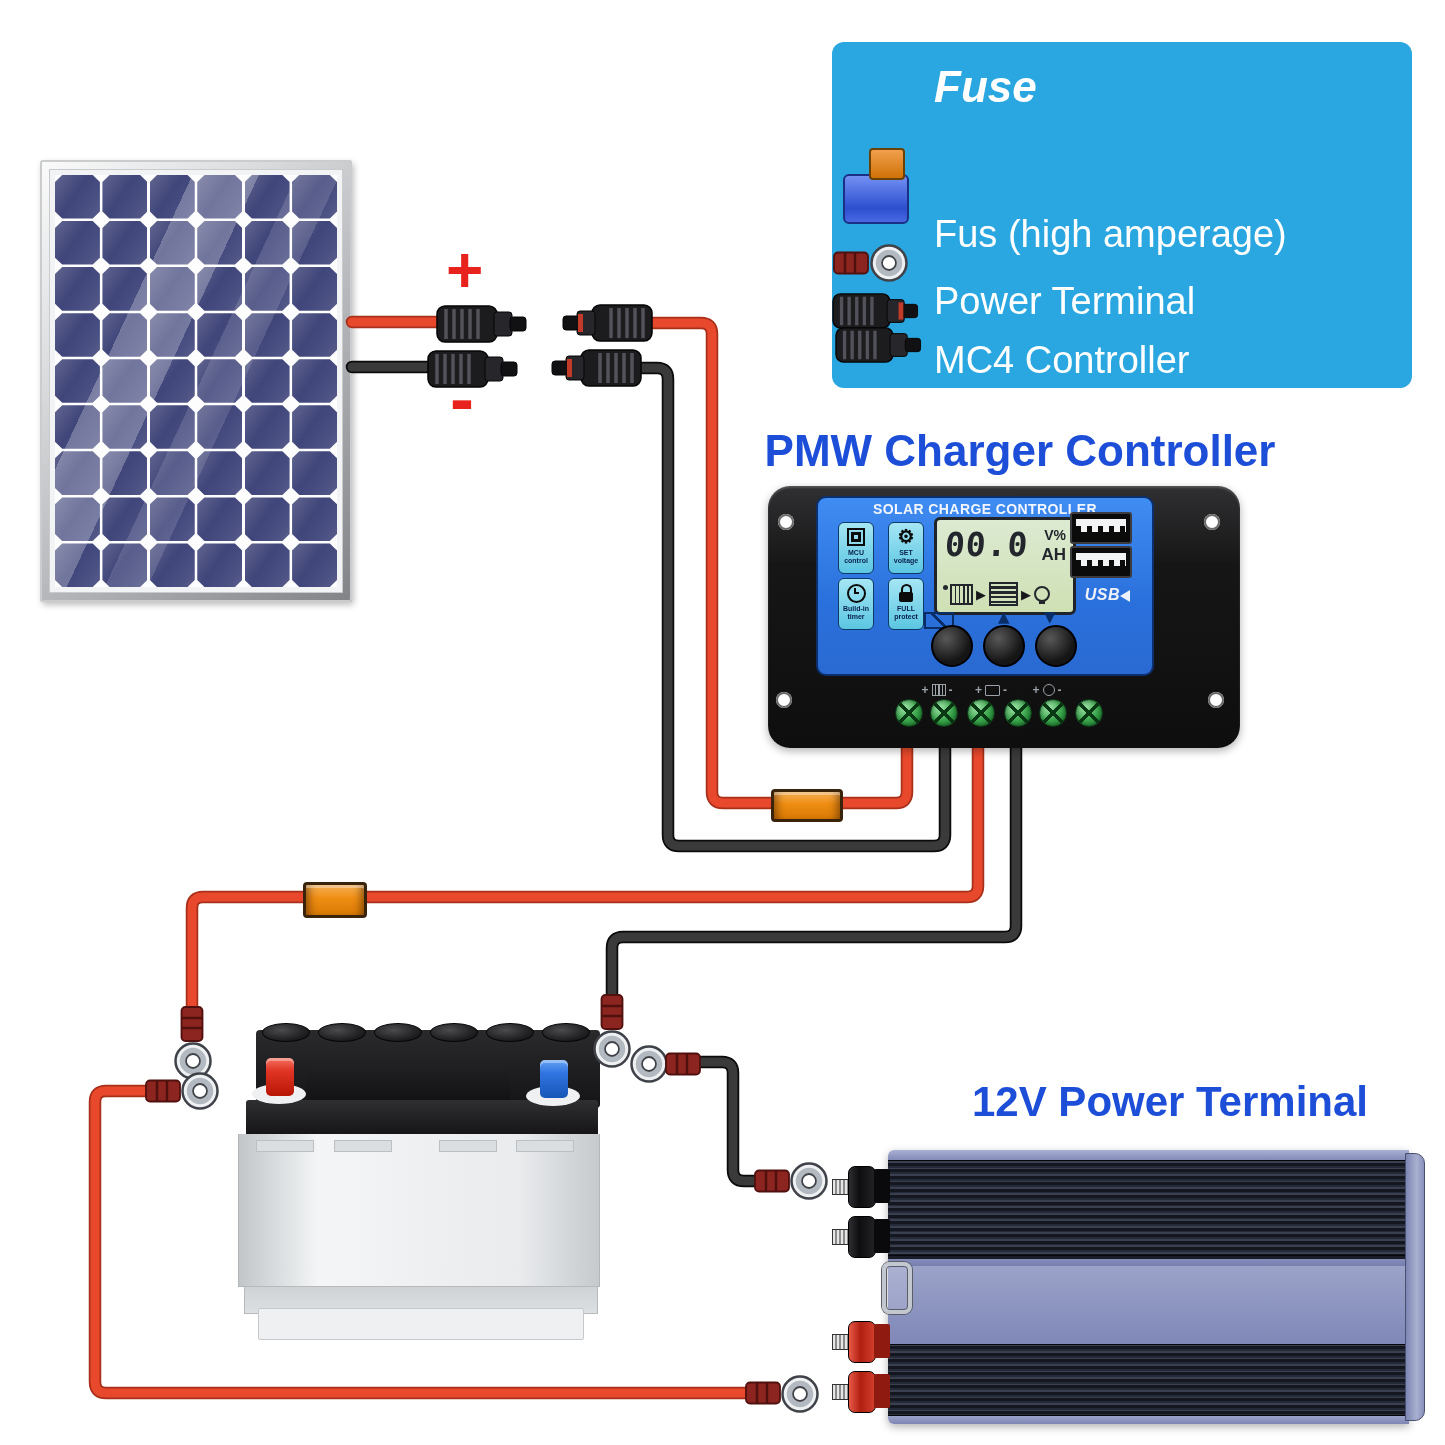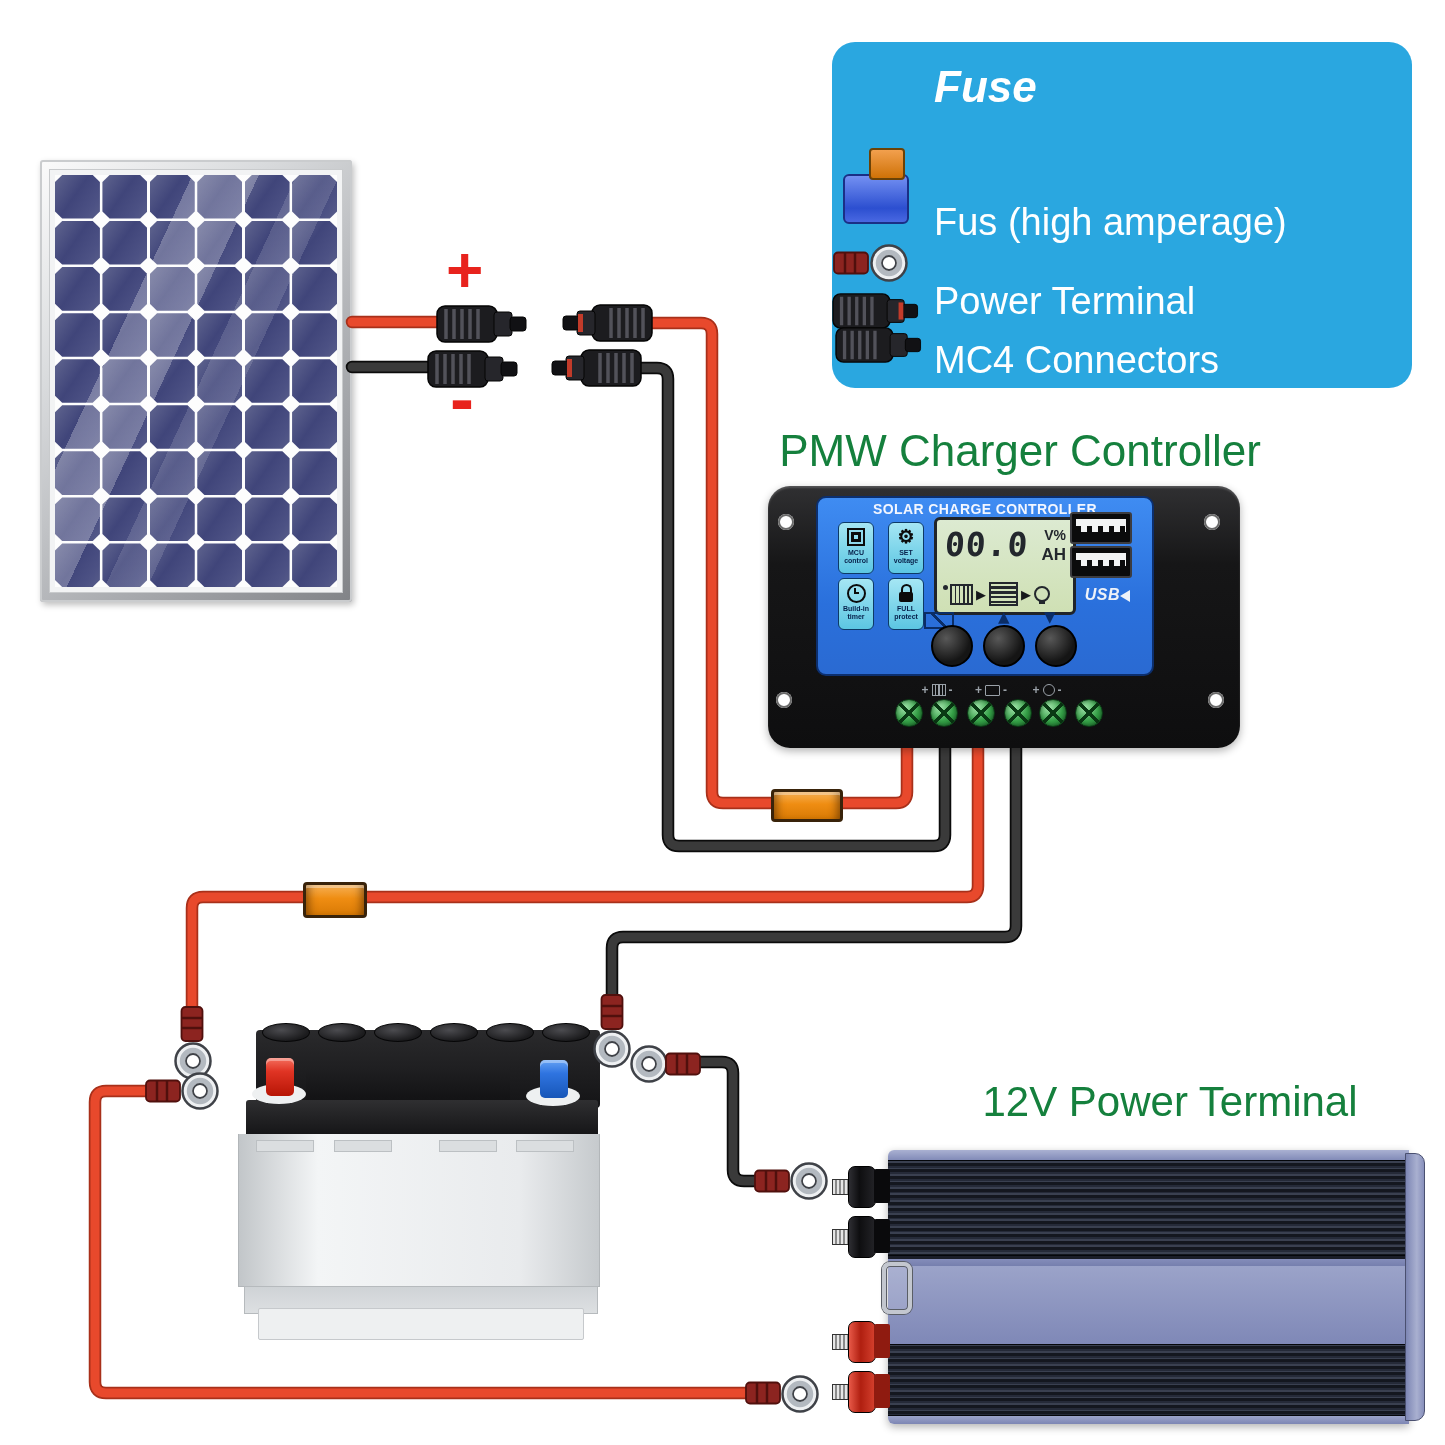--- a/index.html
+++ b/index.html
@@ -10,31 +10,31 @@
     background:linear-gradient(135deg,#fbfbfb,#d9dbdd 30%,#a7a9ad 70%,#818387);
     box-shadow:inset 0 0 0 2px #caccce, 2px 3px 6px rgba(0,0,0,.25)}
   .panel-mat{position:absolute;inset:9px;background:#f2f3f4;border:1px solid #c8cacc}
   .cells{position:absolute;inset:15px;display:grid;grid-template-columns:repeat(6,1fr);grid-template-rows:repeat(9,1fr);gap:2.5px;background:#fdfdfd}
   .cells i{background:linear-gradient(125deg,#60658f,#40457a 45%,#4c5184 78%,#585d8a);
     clip-path:polygon(16% 0,84% 0,100% 16%,100% 84%,84% 100%,16% 100%,0 84%,0 16%)}
   .sheen{position:absolute;inset:15px;pointer-events:none;
     background:linear-gradient(115deg,transparent 29%,rgba(255,255,255,.26) 29%,rgba(255,255,255,.26) 43%,transparent 43%,transparent 51%,rgba(255,255,255,.13) 51%,rgba(255,255,255,.13) 60%,transparent 60%)}
 
   
-  .legend{position:absolute;left:832px;top:42px;width:580px;height:346px;background:#2aa7e0;border-radius:23px}
+  .legend{position:absolute;left:832px;top:42px;width:580px;height:346px;background:#2aa7e0;border-radius:12px}
   .legend-title{position:absolute;left:102px;top:20px;font-size:44px;font-weight:800;font-style:italic;color:#fff}
   .legend-item{position:absolute;left:102px;color:#fff;font-size:38px;font-weight:500;white-space:nowrap}
-  .li1{top:159px}.li2{top:238px}.li3{top:297px}
+  .li1{top:171px}.li2{top:238px}.li3{top:297px}
   .lg-fuse-body{position:absolute;left:11px;top:132px;width:62px;height:46px;border-radius:6px;
     background:linear-gradient(180deg,#7390f2,#2c4fd0 70%,#4968e2);border:2px solid #1a2f86}
   .lg-fuse-cap{position:absolute;left:37px;top:106px;width:32px;height:28px;border-radius:4px;
     background:linear-gradient(180deg,#f2a04e,#cf7207);border:2px solid #6b4206}
 
   
-  .title{position:absolute;color:#15803d;font-weight:400;text-align:center;white-space:nowrap}
+  .title{position:absolute;color:#1d4ed8;font-weight:700;text-align:center;white-space:nowrap}
   .t-controller{left:740px;top:426px;width:560px;font-size:44px}
   .t-inverter{left:920px;top:1078px;width:500px;font-size:42px}
   .pol{position:absolute;color:#e8231d;font-weight:900;line-height:1}
   .pol-plus{left:446px;top:238px;font-size:64px}
   .pol-minus{left:450px;top:362px;font-size:72px}
 
   
   svg.wires{position:absolute;left:0;top:0;width:1445px;height:1445px}
   .w{fill:none;stroke-linejoin:round;stroke-linecap:round}
   .wro{stroke:#a8301a;stroke-width:12.5}
@@ -223,21 +223,21 @@
       </div>
     <div class="sheen"></div>
   </div>
 
   <div class="legend">
     <div class="legend-title">Fuse</div>
     <div class="lg-fuse-body"></div>
     <div class="lg-fuse-cap"></div>
     <div class="legend-item li1">Fus (high amperage)</div>
     <div class="legend-item li2">Power Terminal</div>
-    <div class="legend-item li3">MC4 Connectors</div>
+    <div class="legend-item li3">MC4 Controller</div>
   </div>
 
   <div class="battery">
     <div class="b-deck">
       <div class="b-cap bc1"></div>
       <div class="b-cap bc2"></div>
       <div class="b-cap bc3"></div>
       <div class="b-cap bc4"></div>
       <div class="b-cap bc5"></div>
       <div class="b-cap bc6"></div>

